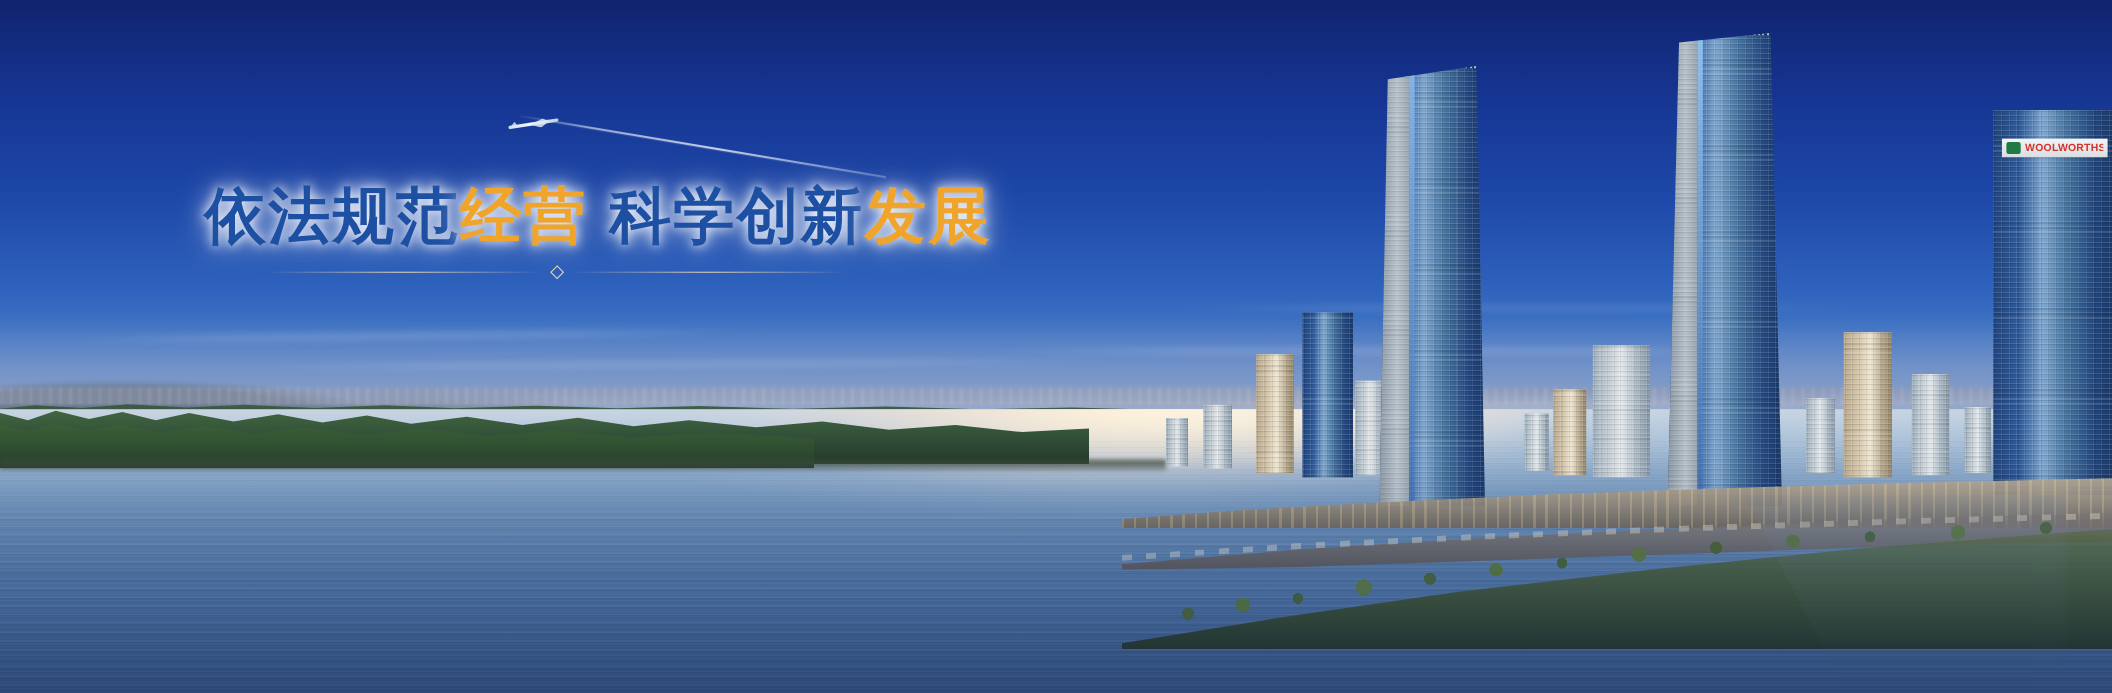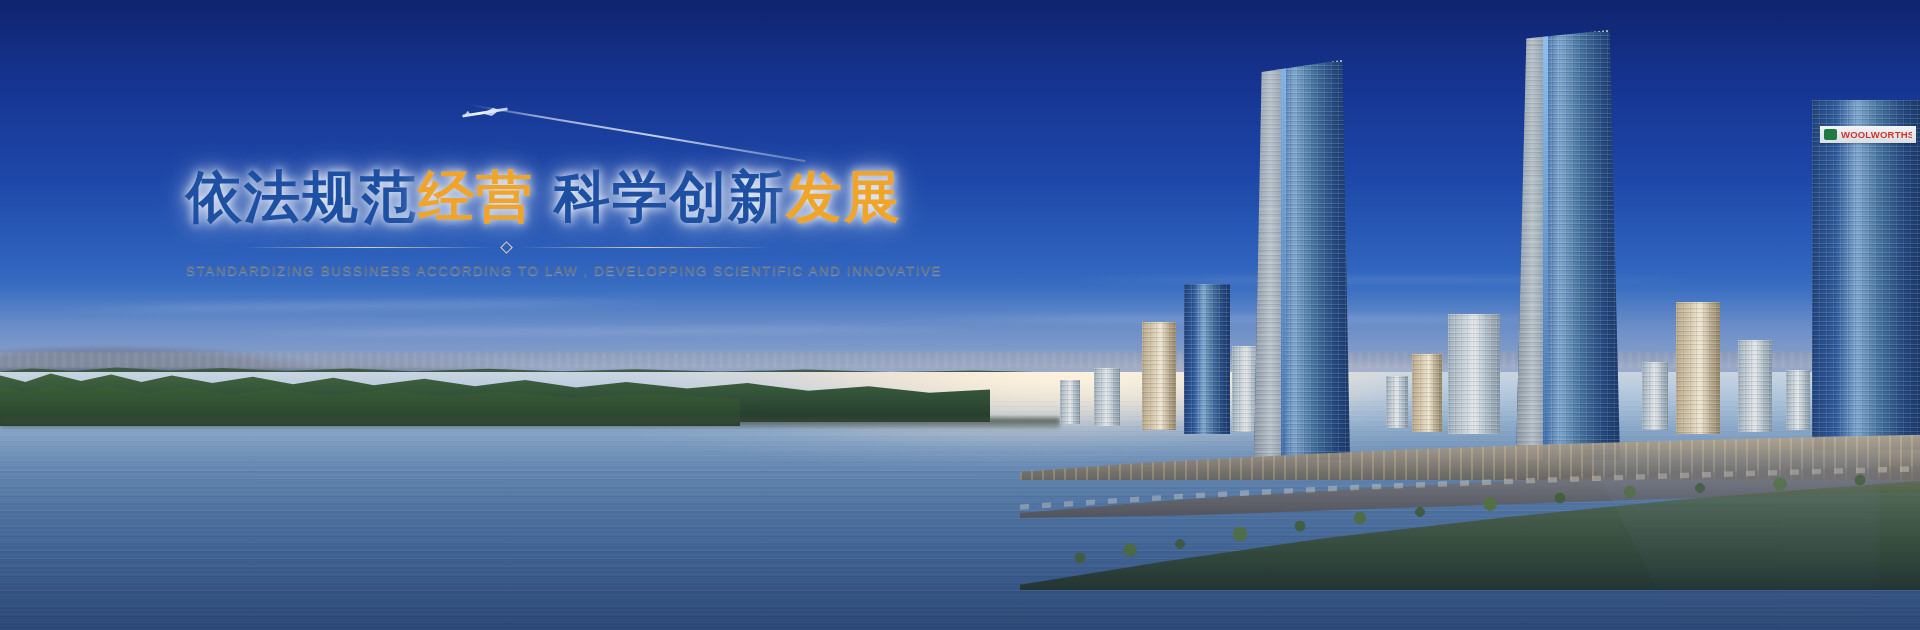--- a/index.html
+++ b/index.html
@@ -508,16 +508,15 @@
     <div class="headline">
       <span class="hl-blue">依法规范</span><span class="hl-gold">经营</span><span class="hl-gap"></span><span class="hl-blue">科学创新</span><span class="hl-gold">发展</span>
     </div>
 
     <div class="divider">
       <span class="rule"></span>
       <span class="diamond"></span>
       <span class="rule"></span>
     </div>
 
-    <div class="subline">STANDARDIZING BUSSINESS ACCORDING TO LAW , DEVELOPPING SCIENTIFIC AND INNOVATIVE</div>
   </div>
 
 </div>
 
 </body></html>

